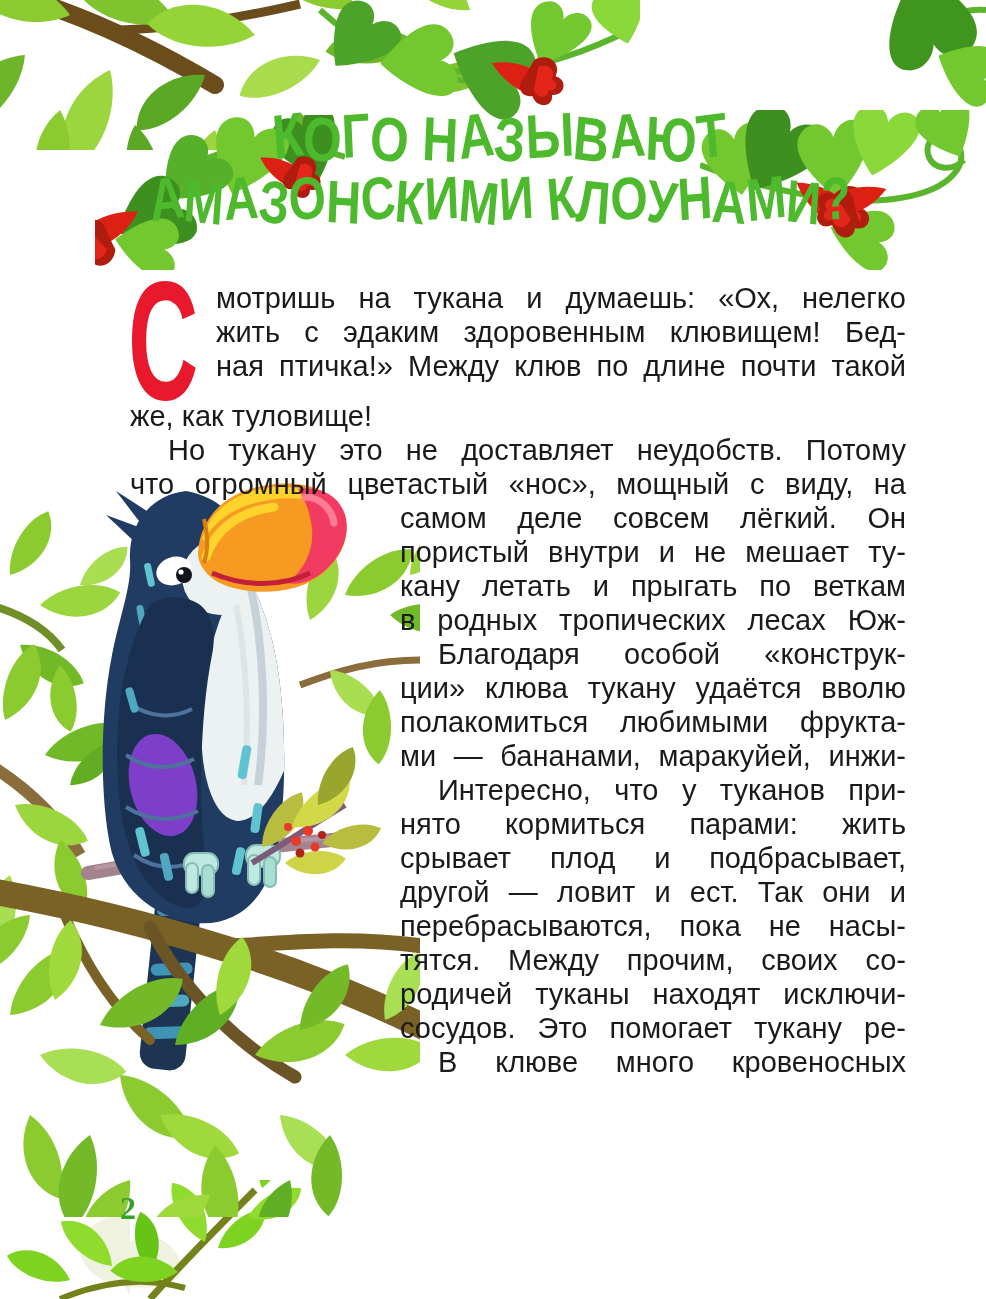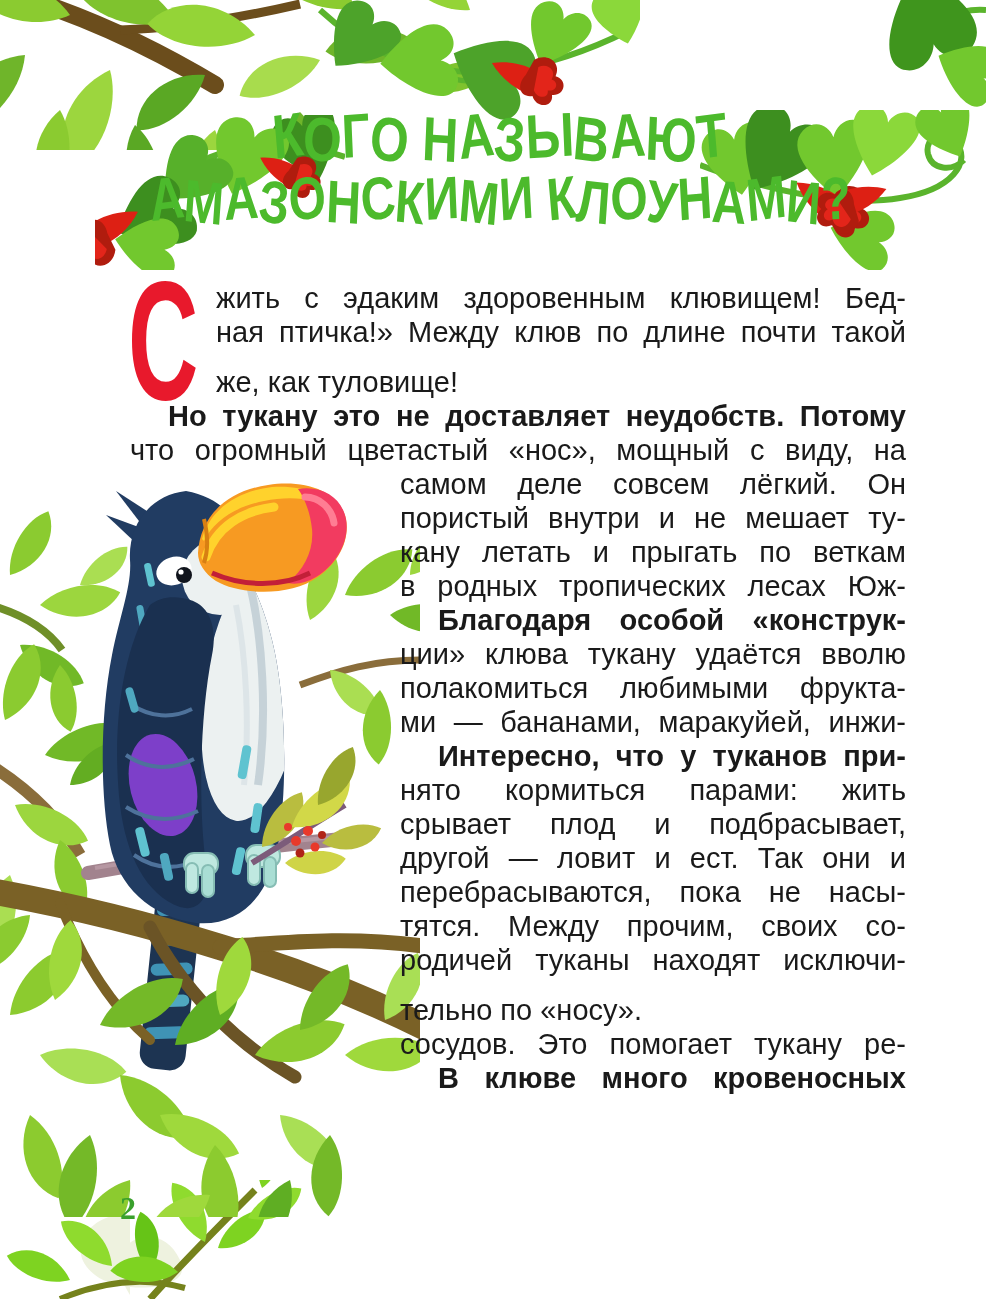--- a/index.html
+++ b/index.html
@@ -13,21 +13,21 @@
   #title .tline{transform:scaleX(0.8);transform-origin:50% 50%;white-space:nowrap;}
   #title-line1{font-size:62px;line-height:64px;}
   #title-line2{font-size:60px;line-height:62px;}
   .tchar{display:inline-block;}
 
   
   #textblock{position:absolute;left:130px;top:281px;width:776px;
              font-size:29px;line-height:34px;color:#1a1a1a;z-index:4;}
   .line{height:34px;text-align:justify;text-align-last:justify;overflow:visible;}
   .line.end{text-align-last:left;margin-top:16px;}
-  .line.indent{text-indent:38px;font-weight:bold;}
+  .line.indent{text-indent:38px;}
   #dropcap-box{float:left;width:86px;height:102px;position:relative;}
   #dropcap{position:absolute;left:-2px;top:-24px;font-size:168px;line-height:1;
            font-weight:bold;color:#e8192c;transform:scaleX(0.58);transform-origin:left top;}
   #column{margin-left:270px;}
 
   
   #pagenum{position:absolute;left:120px;top:1190px;font-family:"Liberation Serif",serif;
            font-weight:bold;font-size:32px;color:#3aa02c;z-index:6;}
 
   svg{display:block;}
@@ -276,20 +276,21 @@
       </g>
     </svg>
   </div>
 
   <div id="textblock">
     <div id="para1">
       <div id="dropcap-box">
         <span id="dropcap">С</span>
       </div>
       <div>
+          <div class="line">мотришь на тукана и думаешь: «Ох, нелегко</div>
           <div class="line">жить с эдаким здоровенным клювищем! Бед-</div>
           <div class="line">ная птичка!» Между клюв по длине почти такой</div>
           <div class="line end">же, как туловище!</div>
         </div>
     </div>
     <div id="para2">
         <div class="line indent">Но тукану это не доставляет неудобств. Потому</div>
         <div class="line">что огромный цветастый «нос», мощный с виду, на</div>
       </div>
     <div id="column">
@@ -301,21 +302,20 @@
         <div class="line">ции» клюва тукану удаётся вволю</div>
         <div class="line">полакомиться любимыми фрукта-</div>
         <div class="line">ми — бананами, маракуйей, инжи-</div>
         <div class="line indent">Интересно, что у туканов при-</div>
         <div class="line">нято кормиться парами: жить</div>
         <div class="line">срывает плод и подбрасывает,</div>
         <div class="line">другой — ловит и ест. Так они и</div>
         <div class="line">перебрасываются, пока не насы-</div>
         <div class="line">тятся. Между прочим, своих со-</div>
         <div class="line">родичей туканы находят исключи-</div>
-        <div class="line end">тельно по «носу».</div>
         <div class="line">сосудов. Это помогает тукану ре-</div>
         <div class="line indent">В клюве много кровеносных</div>
       </div>
   </div>
 
   <div class="abs" style="left:0;top:1180px;width:310px;height:119px;z-index:1">
     <svg width="310" height="119" viewBox="0 0 310 119">
       <path d="M130,115 C95,60 160,35 180,80 C196,112 120,115 95,95 C60,68 95,30 130,35" fill="#eef2df"></path>
       <path d="M60,119 C110,98 150,98 185,108" stroke="#75821c" stroke-width="6" fill="none"></path>
       <path d="M150,119 C185,80 220,45 255,10" stroke="#75821c" stroke-width="7" fill="none"></path>

